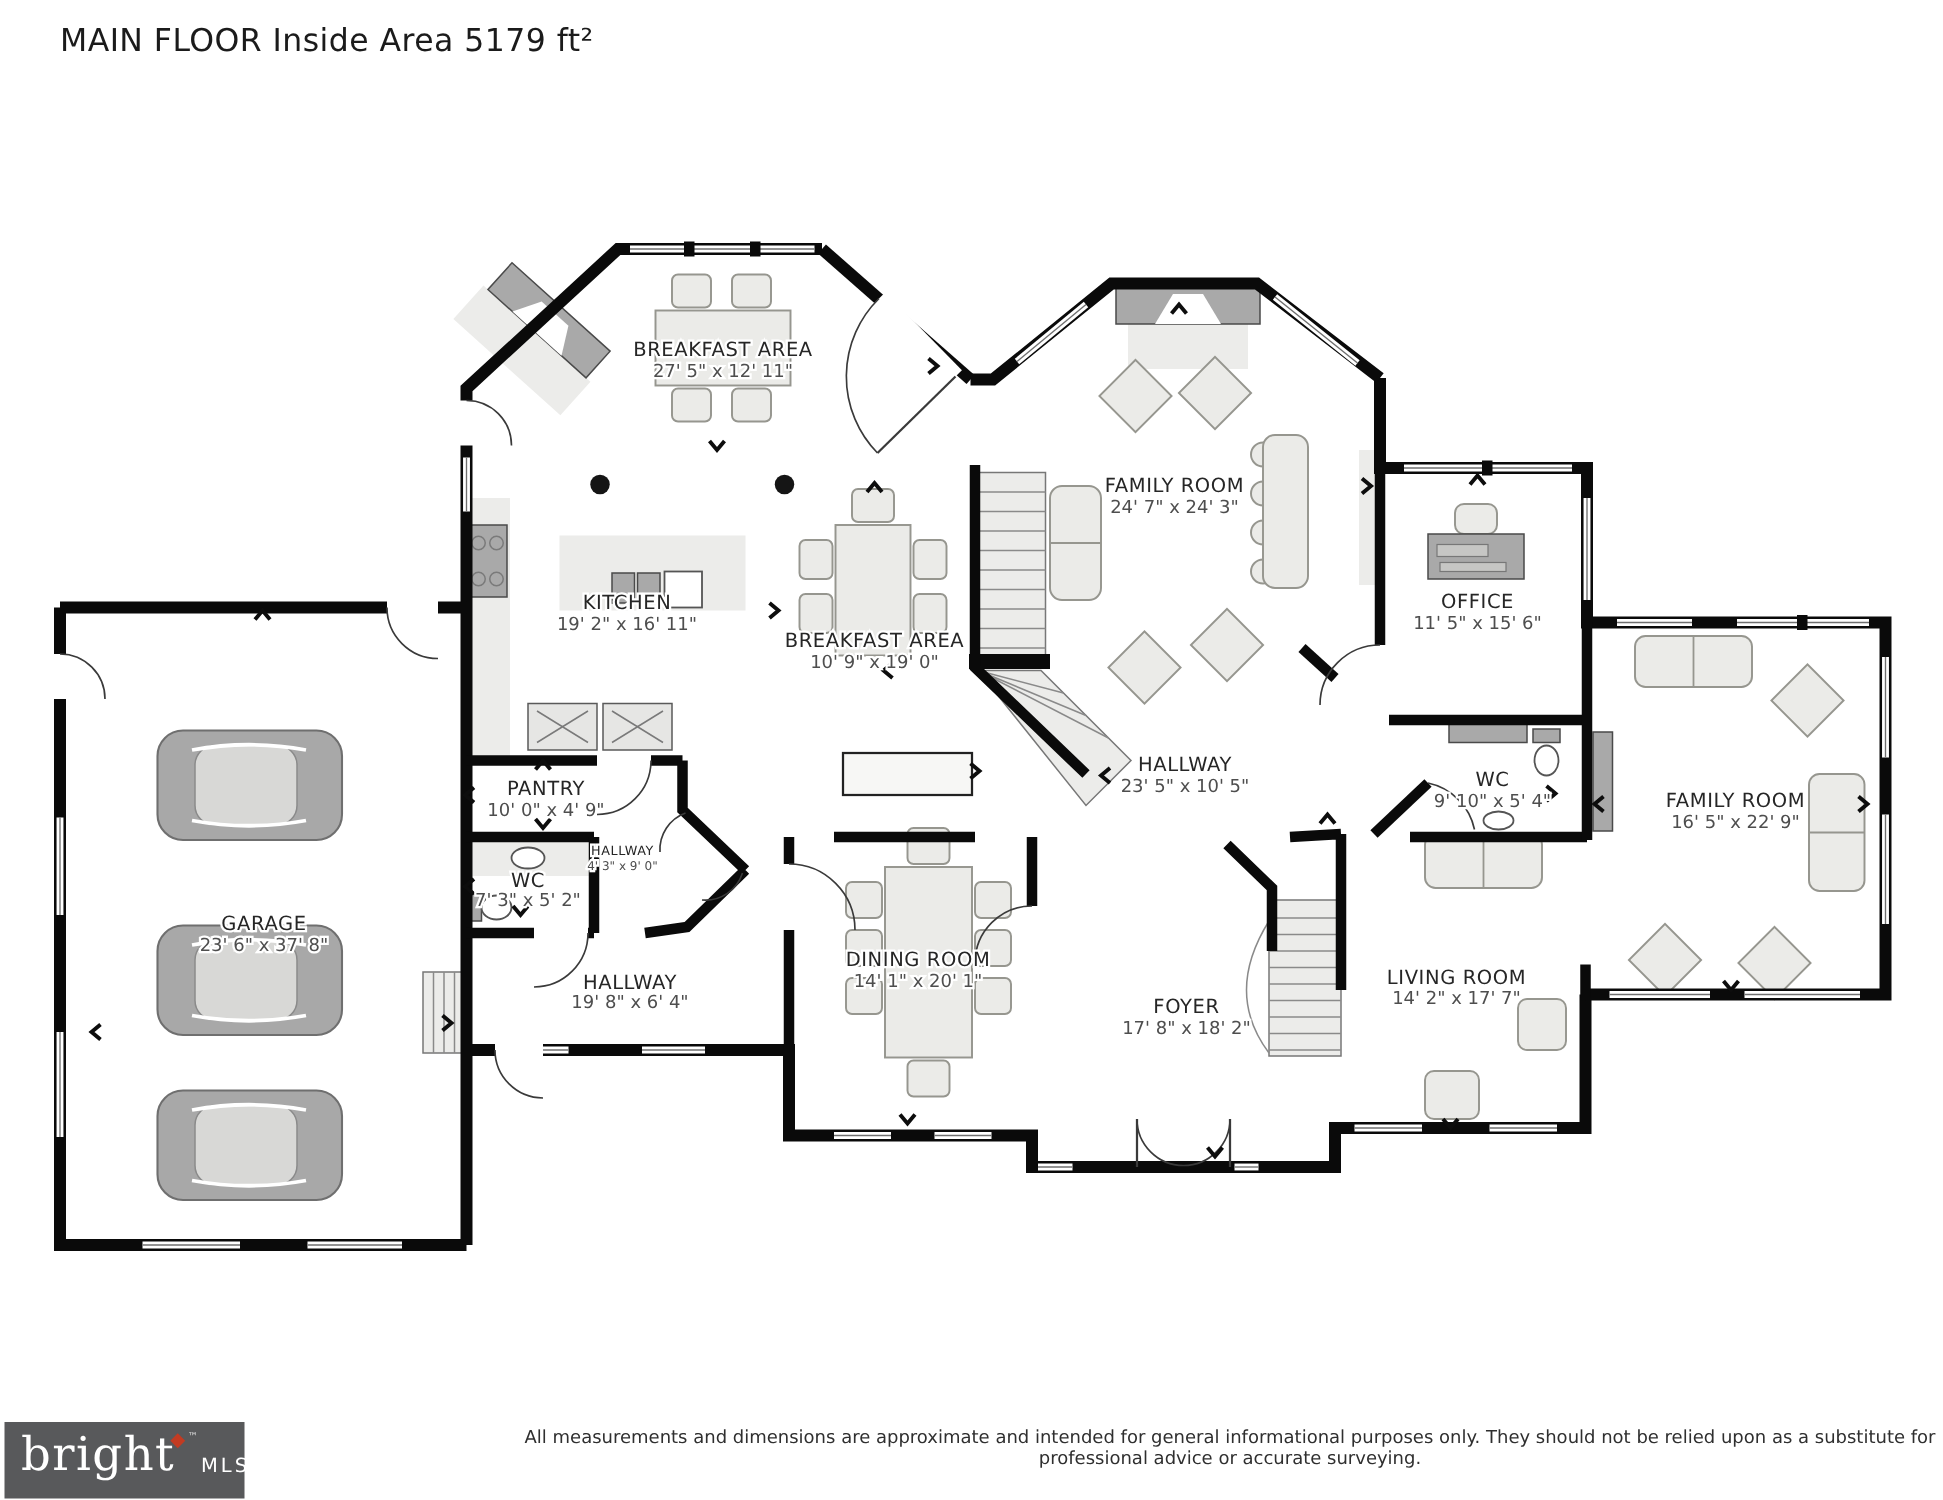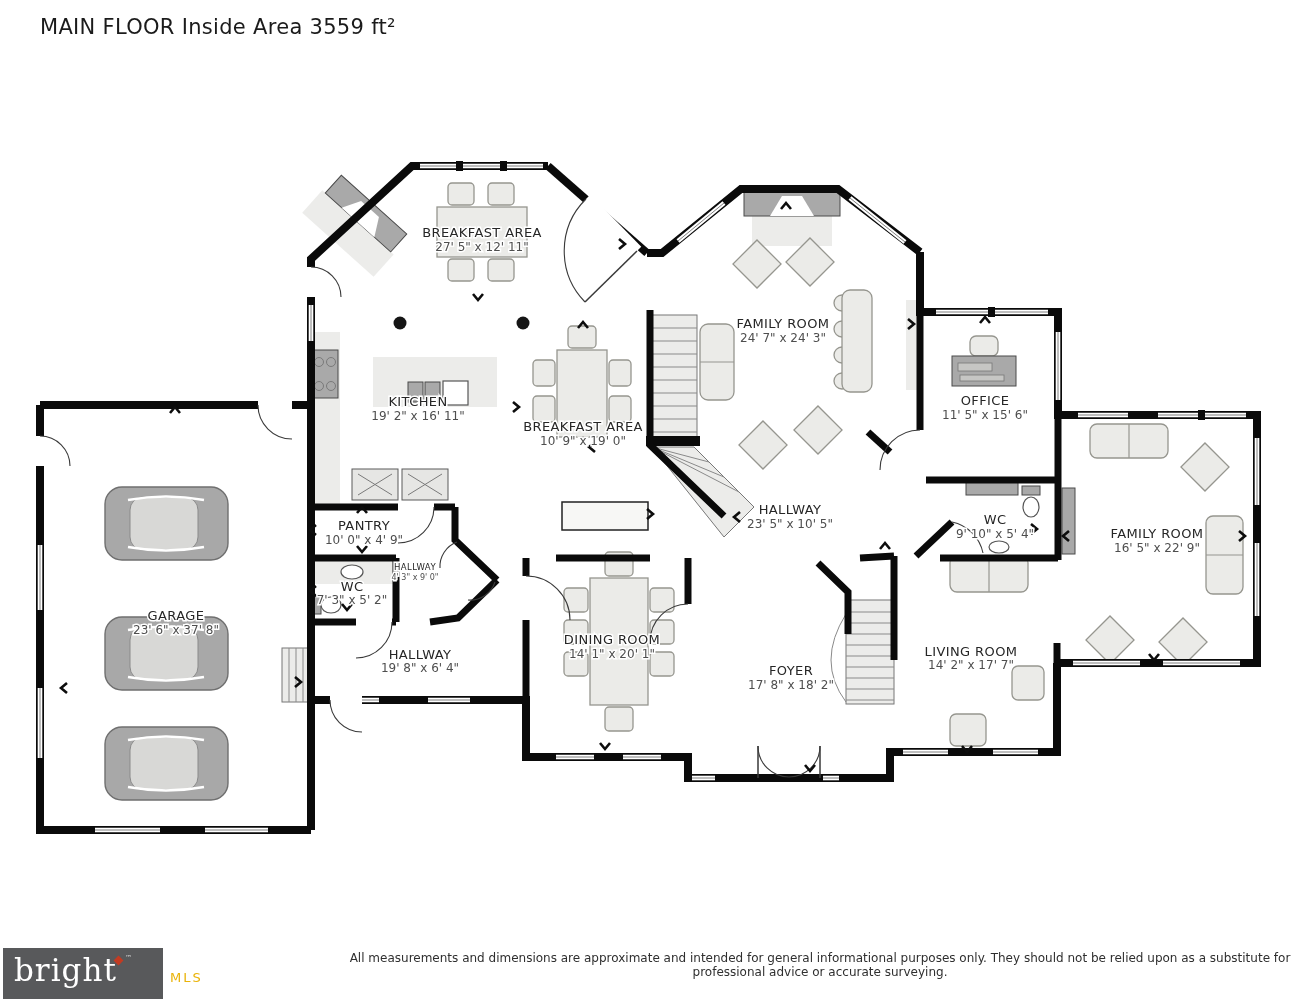--- a/index.html
+++ b/index.html
@@ -33,32 +33,32 @@
   .rdims{font-size:12px;fill:#4e4e4e;text-anchor:middle;
          paint-order:stroke;stroke:#fff;stroke-width:3px;}
   .sm1{font-size:8.5px;}
   .sm2{font-size:8px;}
   .logo{position:absolute;left:3px;top:948px;width:160px;height:51px;
         background:var(--logo_bg,#58595b);color:#fff;}
   .brand{position:absolute;left:11px;top:4px;font-family:"DejaVu Serif",serif;
          font-size:31px;letter-spacing:1px;text-align:center;}
   .brand-tm{position:absolute;left:122px;top:6px;font-size:7px;color:#ddd;}
   .brand-sub{position:absolute;left:131px;top:22px;font-size:13px;letter-spacing:2px;
-             font-family:"DejaVu Sans",sans-serif;color:#eab308;margin-left:36px;}
+             font-family:"DejaVu Sans",sans-serif;color:#ffffff;}
   .brand-dot{position:absolute;left:112px;top:9px;width:7px;height:7px;
              background:var(--logo_accent,#c23b22);transform:rotate(45deg);}
   .disclaimer{position:absolute;left:345px;top:951px;width:950px;text-align:center;
               font-size:12px;color:#2f2f2f;}
 </style>
 </head>
 <body>
 
 <div class="stage">
 
-  <div class="title">MAIN FLOOR Inside Area 3559 ft²</div>
+  <div class="title">MAIN FLOOR Inside Area 5179 ft²</div>
 
   <svg class="plan" width="1295" height="1000" viewBox="0 0 1295 1000">
 
     <g>
 
       <rect class="lite" x="311" y="332" width="29" height="173"></rect>
       <rect class="lite" x="373" y="357" width="124" height="50"></rect>
       <rect class="furnD" x="312" y="350" width="26" height="48"></rect>
       <circle class="applX" cx="319" cy="362" r="4.5"></circle>
         <circle class="applX" cx="331" cy="362" r="4.5"></circle>

